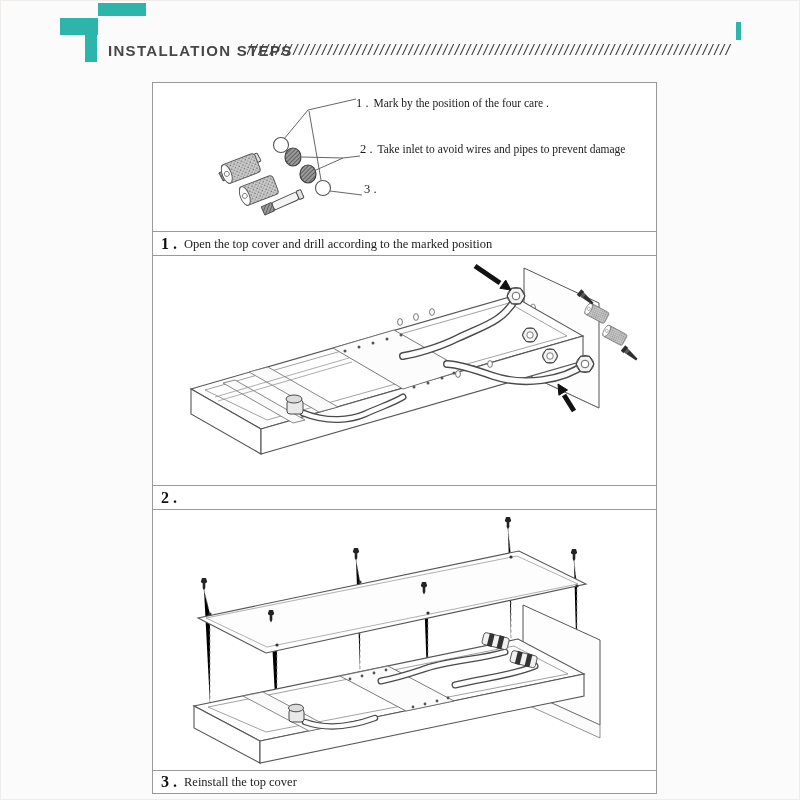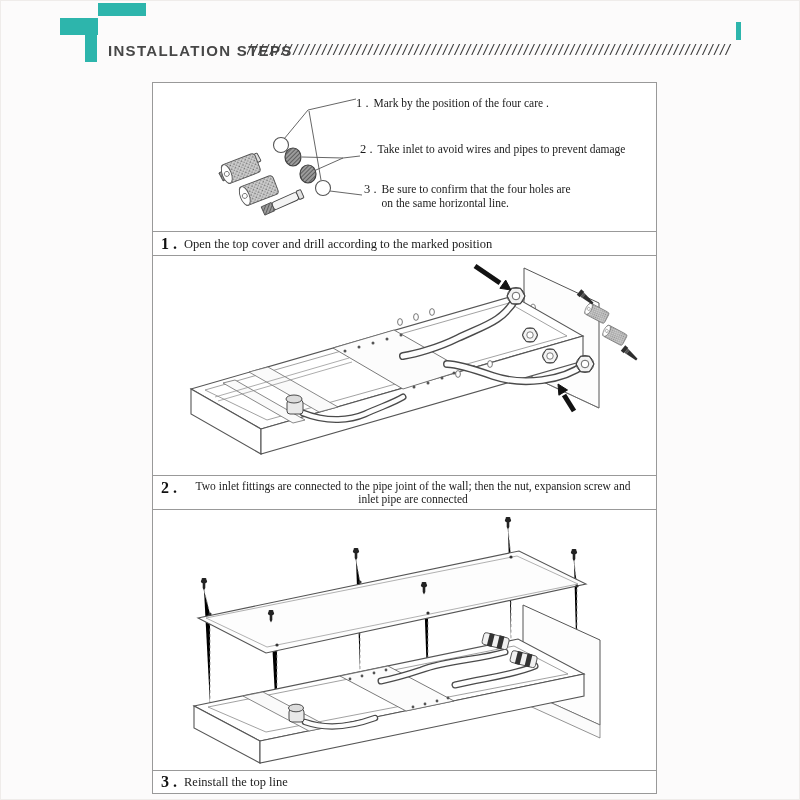--- a/index.html
+++ b/index.html
@@ -20,21 +20,21 @@
   .panel{position:absolute;left:152px;width:505px;border:1px solid #999;background:#fff;
          display:flex;flex-direction:column;box-sizing:border-box;}
   .panel-1{top:82px;height:174px;}
   .panel-2{top:255px;height:255px;}
   .panel-3{top:509px;height:285px;}
   .drawing{position:relative;flex:1;overflow:hidden;}
   .drawing svg{position:absolute;left:0;top:0;}
   .caption{border-top:1px solid #999;display:flex;align-items:flex-start;gap:7px;
            padding:3px 6px 2px 8px;color:#1c1c1c;}
   .cap-num{font-size:16px;font-weight:bold;line-height:1.1;color:#111;white-space:nowrap;}
-  .cap-text{font-size:12.5px;line-height:1.18;padding-top:2px;text-align:center;}
+  .cap-text{font-size:12.5px;line-height:1.18;padding-top:2px;}
   .panel-2 .cap-text{font-size:11.5px;max-width:458px;padding-top:1px;}
   .panel-3 .caption{padding-top:2px;}
   
   .ann{position:absolute;display:flex;gap:5px;color:#1a1a1a;}
   .ann-num{font-size:12.5px;white-space:nowrap;}
   .ann-text{font-size:11.5px;line-height:1.2;padding-top:1px;}
   .ann-1{left:203px;top:13px;}
   .ann-2{left:207px;top:59px;}
   .ann-3{left:211px;top:99px;width:250px;}
   .ann-3 .ann-text{max-width:200px;}
@@ -124,21 +124,20 @@
       <div class="ann ann-1">
         <span class="ann-num">1 .</span>
         <span class="ann-text">Mark by the position of the four care .</span>
       </div>
       <div class="ann ann-2">
         <span class="ann-num">2 .</span>
         <span class="ann-text">Take inlet to avoid wires and pipes to prevent damage</span>
       </div>
       <div class="ann ann-3">
         <span class="ann-num">3 .</span>
-        <span class="ann-text">Be sure to confirm that the four holes are on the same horizontal line.</span>
       </div>
     </div>
     <div class="caption">
       <span class="cap-num">1 .</span>
       <span class="cap-text">Open the top cover and drill according  to the marked position</span>
     </div>
   </section>
 
   <section class="panel panel-2">
     <div class="drawing">
@@ -216,21 +215,20 @@
         <g>
           <use href="#g-anchor" transform="translate(434,52) rotate(28) scale(0.62)"></use>
           <use href="#g-anchor" transform="translate(452,74) rotate(28) scale(0.62)"></use>
           <use href="#g-bolt" transform="translate(426,36) rotate(40)"></use>
           <use href="#g-bolt" transform="translate(470,92) rotate(40)"></use>
         </g>
       </svg>
     </div>
     <div class="caption">
       <span class="cap-num">2 .</span>
-      <span class="cap-text">Two inlet fittings are connected to the pipe joint of the wall; then the nut, expansion screw and inlet pipe are connected</span>
     </div>
   </section>
 
   <section class="panel panel-3">
     <div class="drawing">
       <svg width="504" height="260" viewBox="0 0 504 260">
 
         <g stroke="#8f8f8f" stroke-width="0.8" stroke-dasharray="3 2.6">
           <path d="M51,80 L57,104 L57,195"></path>
           <path d="M118,112 L124,135 L124,224"></path>
@@ -300,17 +298,17 @@
           <use href="#g-screw-down" transform="translate(118,100)"></use>
           <use href="#g-screw-down" transform="translate(203,38)"></use>
           <use href="#g-screw-down" transform="translate(271,72)"></use>
           <use href="#g-screw-down" transform="translate(355,7)"></use>
           <use href="#g-screw-down" transform="translate(421,39)"></use>
         </g>
       </svg>
     </div>
     <div class="caption">
       <span class="cap-num">3 .</span>
-      <span class="cap-text">Reinstall the top line</span>
+      <span class="cap-text">Reinstall the top cover</span>
     </div>
   </section>
 
 </div>
 
 </body></html>

